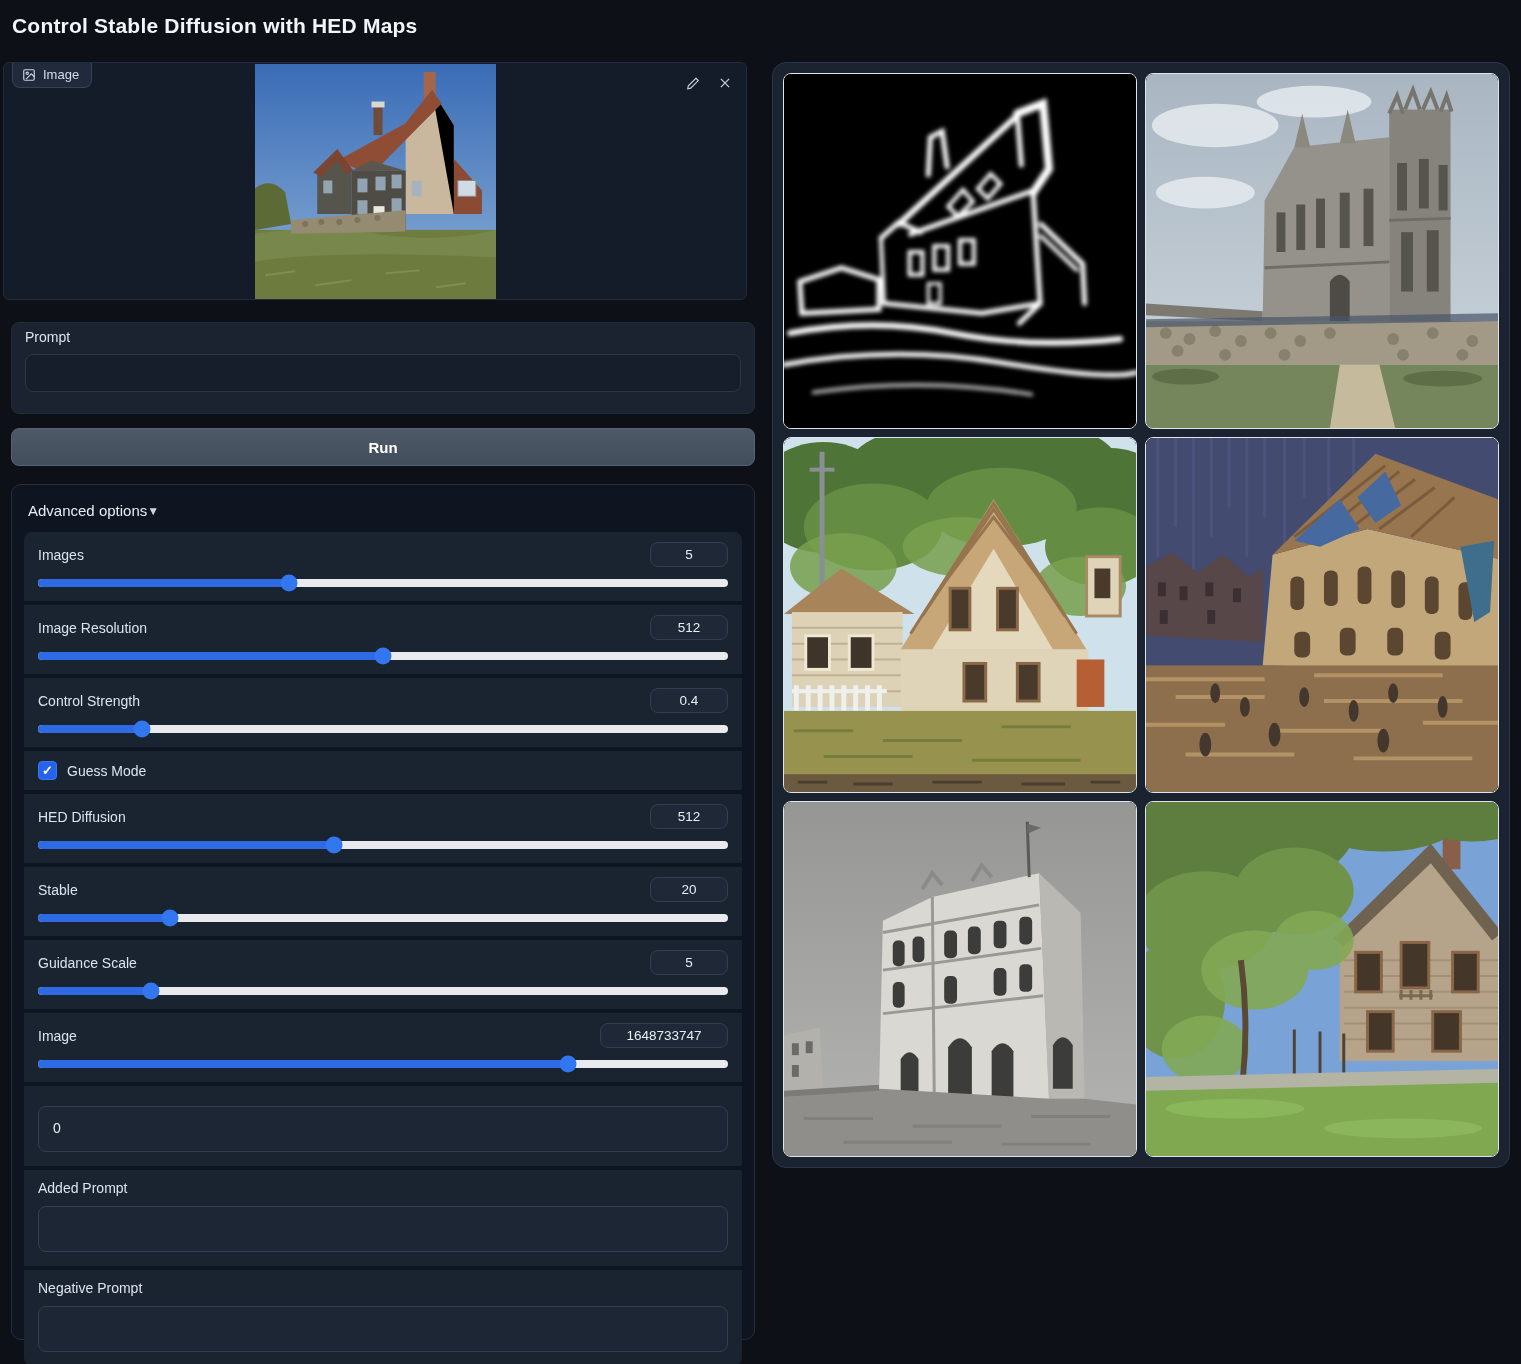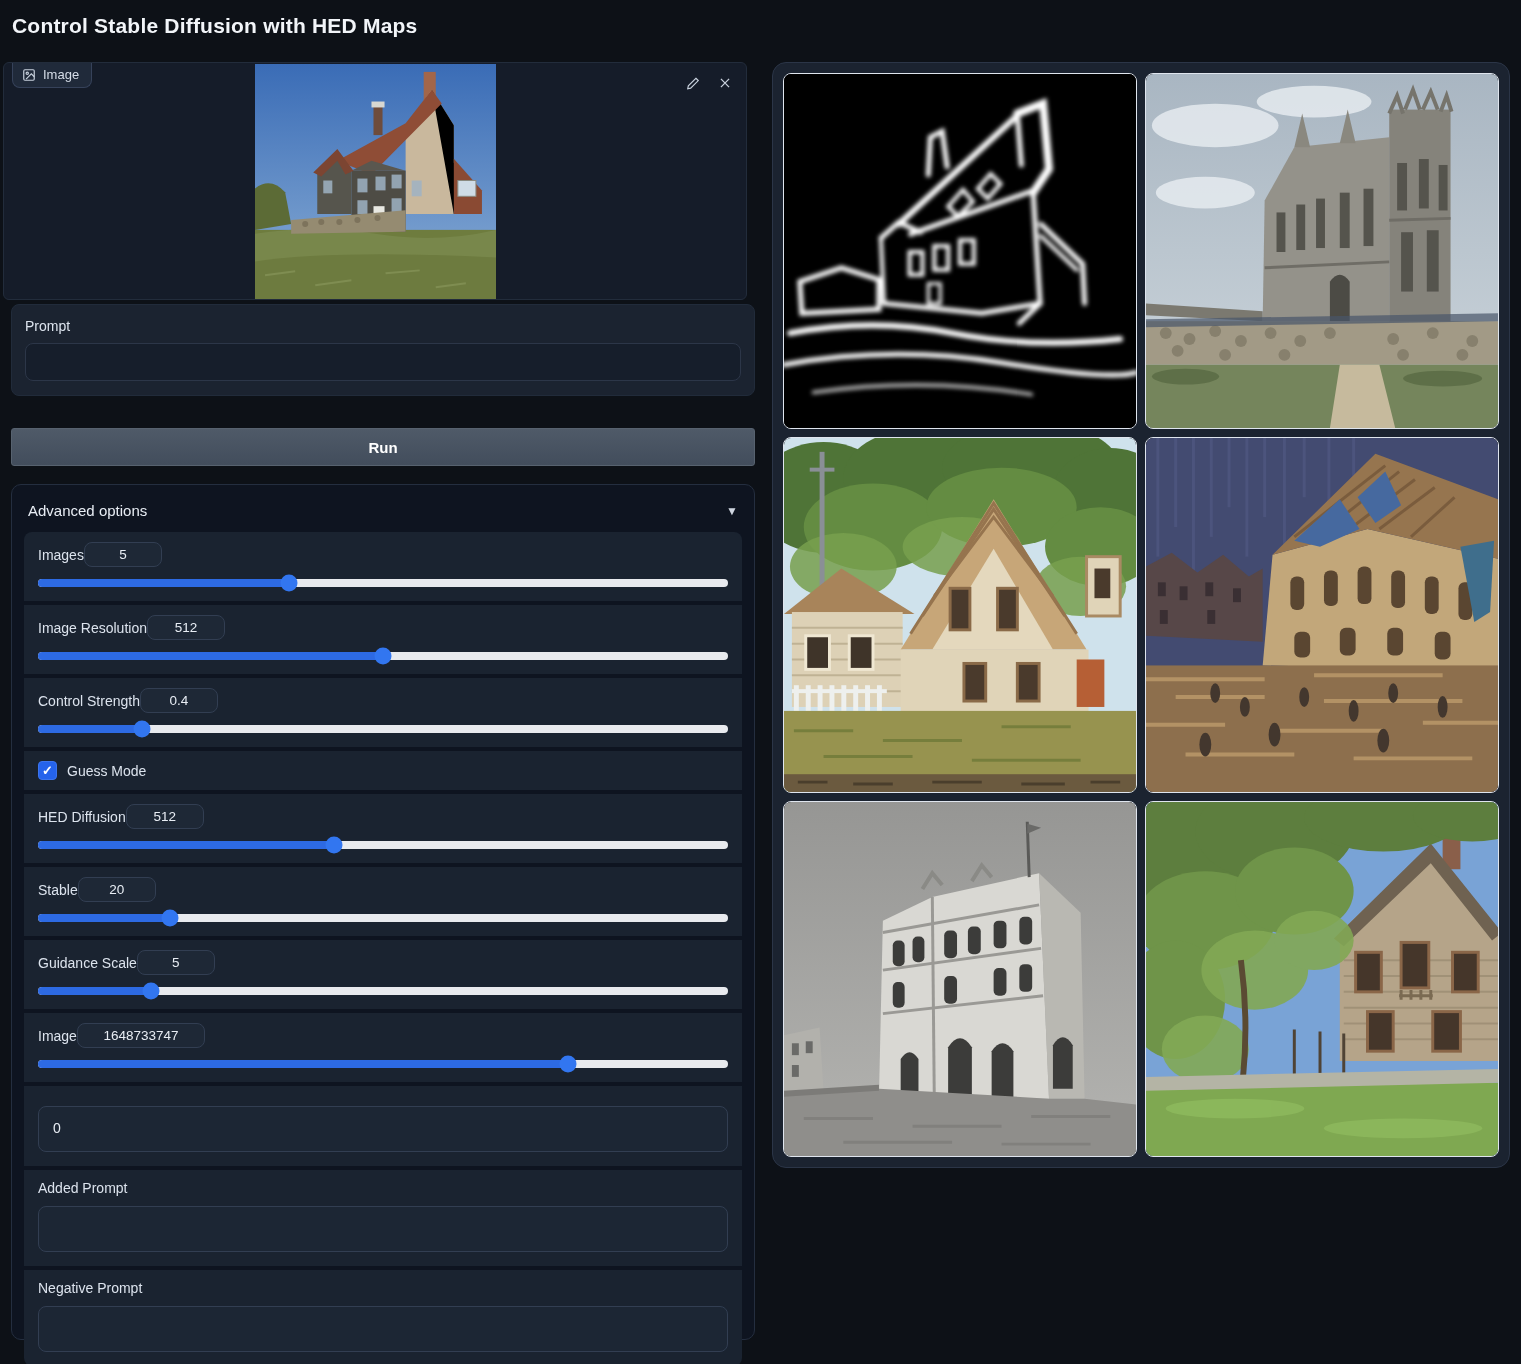--- a/index.html
+++ b/index.html
@@ -29,51 +29,51 @@
     color:#c9d2de;font-size:14px;background:transparent;border:0;border-radius:5px;cursor:pointer;
   }
   .upload-img{
     position:absolute;left:251px;top:1px;width:241px;height:235px;overflow:hidden;
   }
   .upload-img svg{width:100%;height:100%;display:block;}
   
   .block{
     position:absolute;background:#1b2330;border-radius:8px;box-sizing:border-box;
   }
-  .prompt-block{left:11px;top:304px;width:744px;height:92px;padding:13px 13px;border:1px solid #212b3a;}
+  .prompt-block{left:11px;top:322px;width:744px;height:92px;padding:6px 13px;border:1px solid #212b3a;}
   .field-label{font-size:14px;color:#dce3ed;}
   .textbox{
     margin-top:9px;height:38px;background:#161e2b;border:1px solid #2c3648;border-radius:8px;
     box-sizing:border-box;padding:9px 13px;font-size:14px;color:#e8edf4;
   }
   
   .run-btn{
     position:absolute;left:11px;top:428px;width:744px;height:38px;
     background:linear-gradient(180deg,#4f5a68,#424d5c);
-    border:1px solid #57626f;border-radius:3px;
+    border:1px solid #57626f;border-radius:8px;
     color:#ffffff;font-weight:700;font-size:15px;font-family:inherit;
     display:flex;align-items:center;justify-content:center;cursor:pointer;
   }
   
   .advanced{
     position:absolute;left:11px;top:484px;width:744px;height:856px;box-sizing:border-box;
     background:#0e1420;border:1px solid #242e3f;border-radius:10px;padding:12px;
   }
   .acc-header{
-    display:flex;align-items:center;justify-content:space-between;
+    display:flex;align-items:center;
     padding:5px 4px 13px 4px;cursor:pointer;
   }
   .acc-title{font-size:15px;color:#e8edf4;}
   .acc-arrow{font-size:12px;color:#cfd6e0;}
   .form{
     display:flex;flex-direction:column;gap:4px;border-radius:8px;overflow:hidden;
   }
   .form-row{background:#1a2330;box-sizing:border-box;}
   .slider-row{padding:10px 14px 14px;}
-  .row-top{display:flex;align-items:center;justify-content:flex-start;margin-bottom:12px;}
+  .row-top{display:flex;align-items:center;justify-content:space-between;margin-bottom:12px;}
   .numbox{
     min-width:78px;box-sizing:border-box;text-align:center;padding:4px 10px;
     background:#1e2836;border:1px solid #323e52;border-radius:8px;
     font-size:13.5px;color:#e8edf4;
   }
   .numbox.wide{min-width:128px;}
   .track{position:relative;height:8px;border-radius:4px;background:#e8eaee;cursor:pointer;}
   .fill{position:absolute;left:0;top:0;bottom:0;background:#2d6ae3;border-radius:4px;}
   .thumb{
     position:absolute;top:50%;width:17px;height:17px;border-radius:50%;

